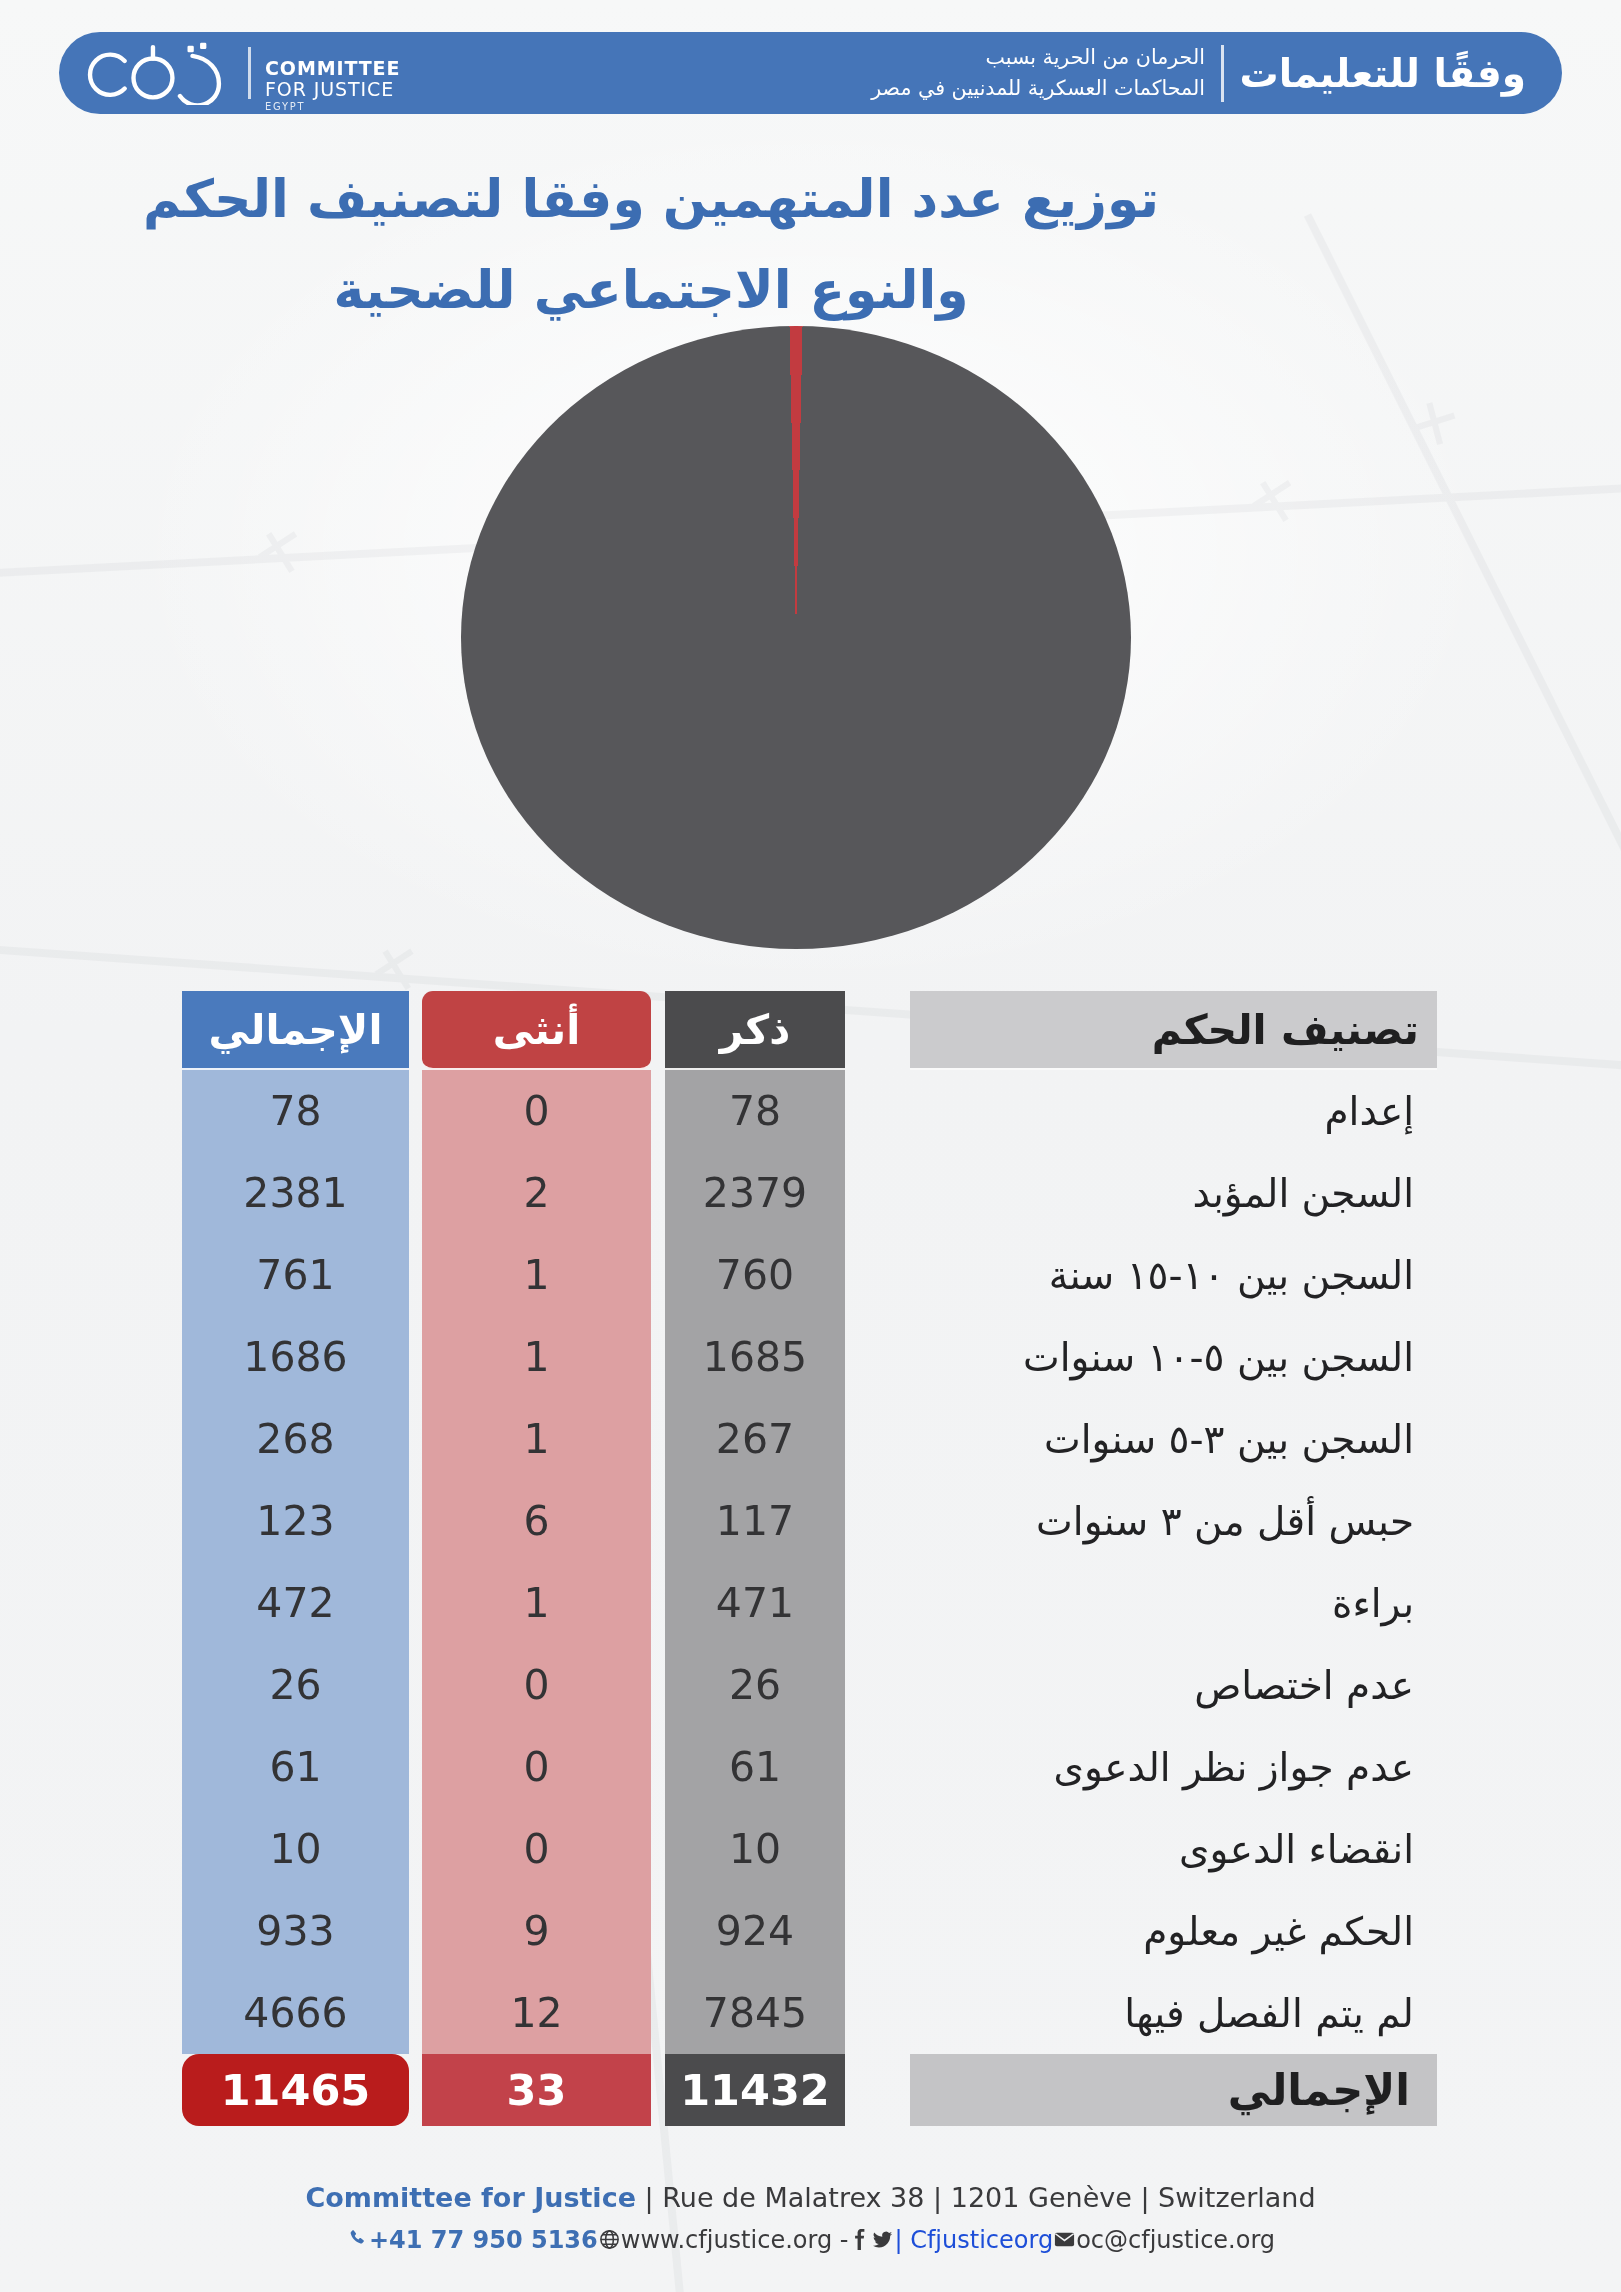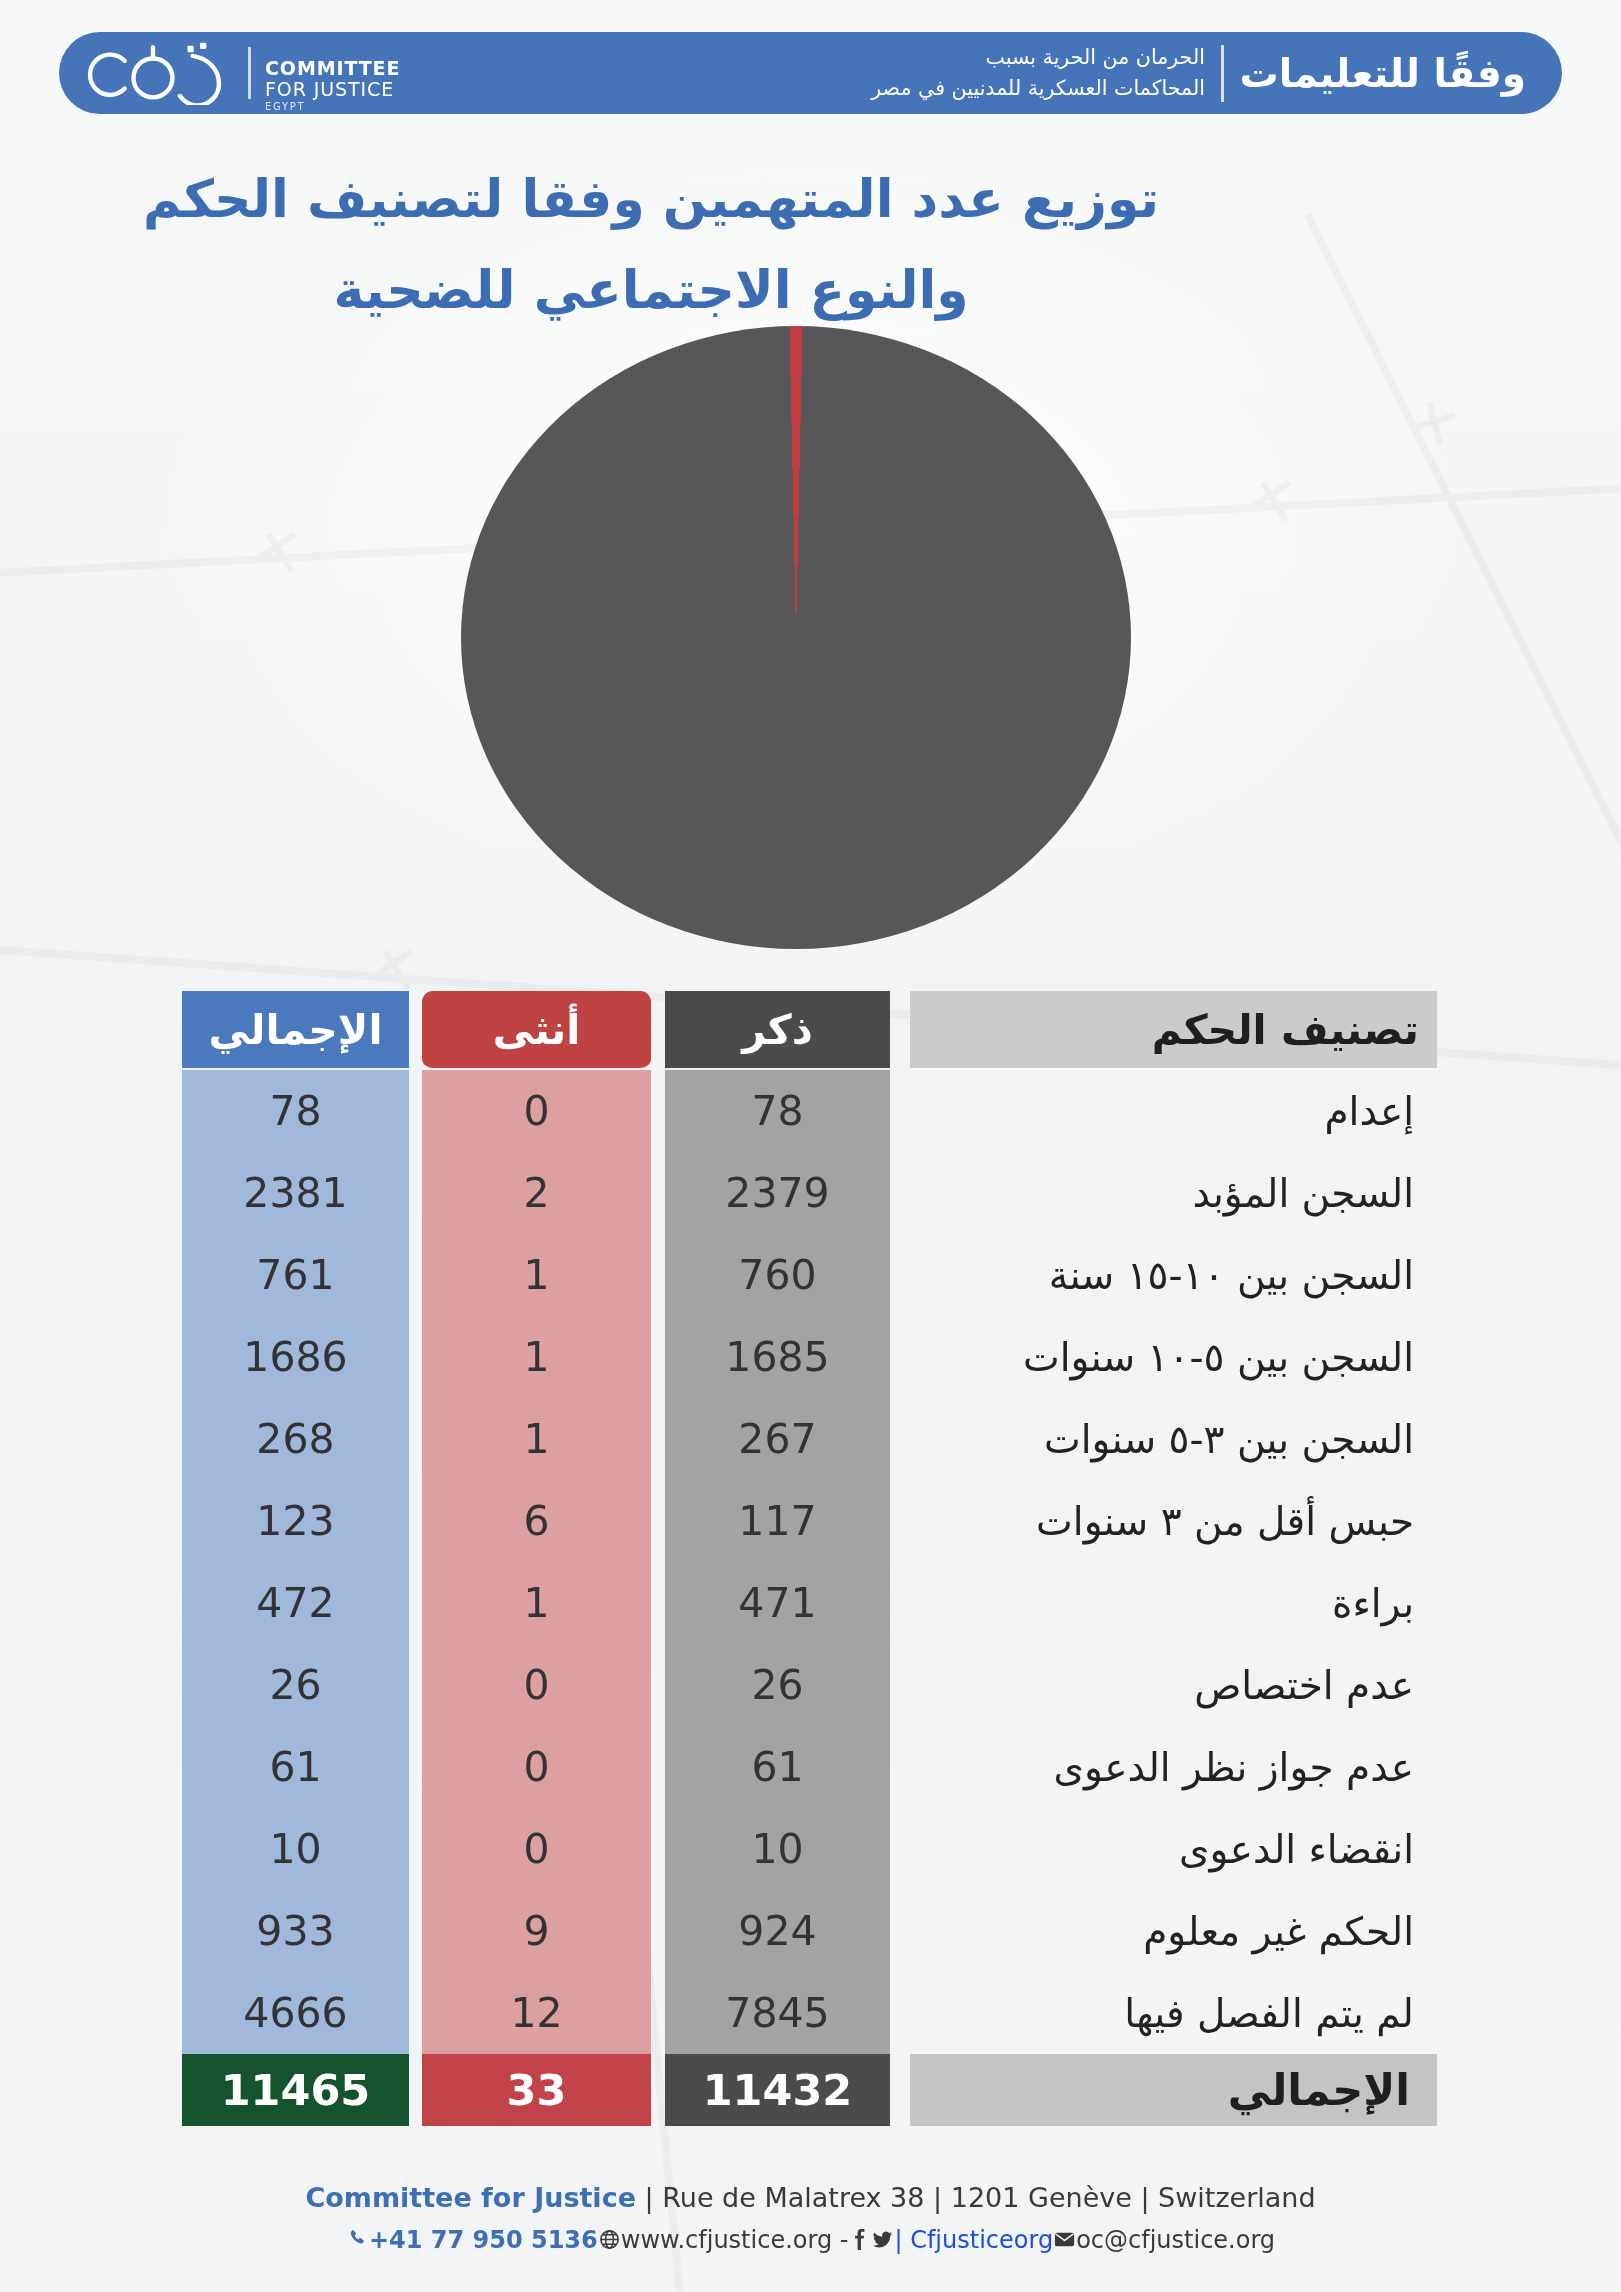--- a/index.html
+++ b/index.html
@@ -47,21 +47,21 @@
   
   .pie{
     left:461px;top:326px;width:670px;height:623px;border-radius:50%;
     background:conic-gradient(from -1.2deg, #c23b40 0deg 2.4deg, #57575a 2.4deg 360deg);
   }
 
   
   .col{top:991px;height:1134px;display:flex;flex-direction:column;}
   .col-total {left:182px;width:227px;}
   .col-female{left:422px;width:229px;}
-  .col-male  {left:665px;width:225px;}
+  .col-male  {left:665px;width:180px;}
   .col-labels{left:910px;width:527px;direction:rtl;}
   .th{
     height:79px;flex:0 0 79px;display:flex;align-items:center;justify-content:center;
     color:#fff;font-size:41px;font-weight:bold;border-bottom:2.7px solid rgba(255,255,255,.9);
     box-sizing:border-box;
   }
   .th-total {background:#4a7abd;}
   .th-female{background:#c04344;border-radius:11px;}
   .th-male  {background:#4b4b4d;}
   .th-labels{background:#cbcbcd;color:#1f1f20;justify-content:flex-start;padding-right:18px;box-sizing:border-box;}
@@ -74,21 +74,21 @@
     font-size:41px;color:#333335;
   }
   .td.lbl{
     justify-content:flex-start;padding-right:23px;box-sizing:border-box;
     font-size:39px;color:#222224;white-space:nowrap;
   }
   .tt{
     height:72px;flex:0 0 72px;display:flex;align-items:center;justify-content:center;
     color:#fff;font-size:43px;font-weight:bold;
   }
-  .tt-total {background:#14532d;}
+  .tt-total {background:#b91c1c;border-radius:17px;}
   .tt-female{background:#c2424a;}
   .tt-male  {background:#4b4b4d;}
   .tt-labels{background:#c4c4c6;color:#1f1f20;justify-content:flex-start;padding-right:27px;box-sizing:border-box;}
 
   
   .footer{left:0;top:2182px;width:1621px;text-align:center;color:#3a3a3c;}
   .footer-line1{font-size:27px;}
   .footer-line1 .org{color:#3e6fb3;font-weight:bold;}
   .footer-line2{
     margin-top:12.5px;font-size:24px;display:flex;align-items:center;justify-content:center;

